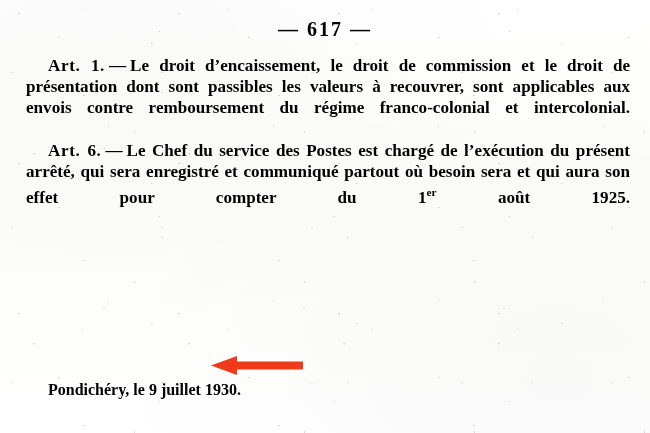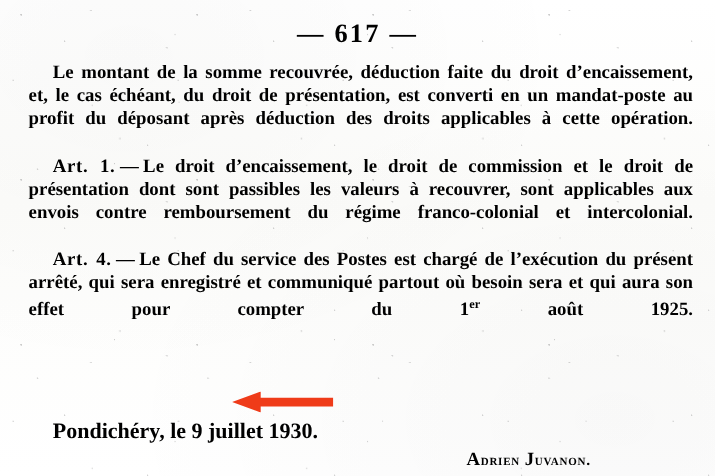--- a/index.html
+++ b/index.html
@@ -54,21 +54,21 @@
                      185px 145px, 155px 190px, 200px 160px, 170px 150px;
   }
 
   
   .folio {
     position: absolute;
     top: 18px;
     left: 0;
     right: 0;
     text-align: center;
-    font-size: 24px;
+    font-size: 20px;
     font-weight: 700;
     letter-spacing: 2px;
     font-family: "Liberation Serif", "DejaVu Serif", serif;
   }
 
   
   .textblock {
     position: absolute;
     left: 26px;
     top: 55px;
@@ -103,21 +103,21 @@
     font-size: 0.66em;
     vertical-align: super;
     letter-spacing: 0;
   }
 
   
   .dateline {
     position: absolute;
     left: 48px;
     top: 381px;
-    font-size: 20px;
+    font-size: 16px;
     font-weight: 700;
   }
 
   
   .signature {
     position: absolute;
     left: 424px;
     top: 408px;
     font-size: 14.2px;
     font-weight: 700;
@@ -151,40 +151,34 @@
 <body>
 
 <div id="page">
 
   <div class="paper-tone"></div>
 
   <div class="folio inked">— 617 —</div>
 
   <div class="textblock inked">
 
-    <p class="para">
-      <span>Le montant de la somme recouvrée, déduction faite du droit d’encaissement, et, le cas échéant, du droit de présentation, est converti en un mandat-poste au profit du déposant après déduction des droits applicables à cette opération.</span>
-    </p>
 
     <p class="para">
       <span class="art-label">Art. 1.</span><span class="emdash">—</span><span>Le droit d’encaissement, le droit de commission et le droit de présentation dont sont passibles les valeurs à recouvrer, sont applicables aux envois contre remboursement du régime franco-colonial et intercolonial.</span>
     </p>
 
 
     <p class="para">
-      <span class="art-label">Art. 4.</span><span class="emdash">—</span><span>Le Chef du service des Postes est chargé de l’exécution du présent arrêté, qui sera enregistré et communiqué partout où besoin sera et qui aura son effet pour compter du 1</span><span class="sup">er</span><span> août 1925.</span>
+      <span class="art-label">Art. 6.</span><span class="emdash">—</span><span>Le Chef du service des Postes est chargé de l’exécution du présent arrêté, qui sera enregistré et communiqué partout où besoin sera et qui aura son effet pour compter du 1</span><span class="sup">er</span><span> août 1925.</span>
     </p>
 
   </div>
 
   <div class="dateline inked">Pondichéry, le 9 juillet 1930.</div>
 
-  <div class="signature inked">
-    <span class="initial">A</span><span>drien </span><span class="initial">J</span><span>uvanon.</span>
-  </div>
 
   <div class="annotation-arrow">
     <svg viewBox="0 0 92 19" preserveAspectRatio="none">
       <polygon points="0,9.5 26,0 26,5.5 92,5.5 92,13.5 26,13.5 26,19" fill="#ef3b19"></polygon>
     </svg>
   </div>
 
   <div class="speckle"></div>
 
 </div>

